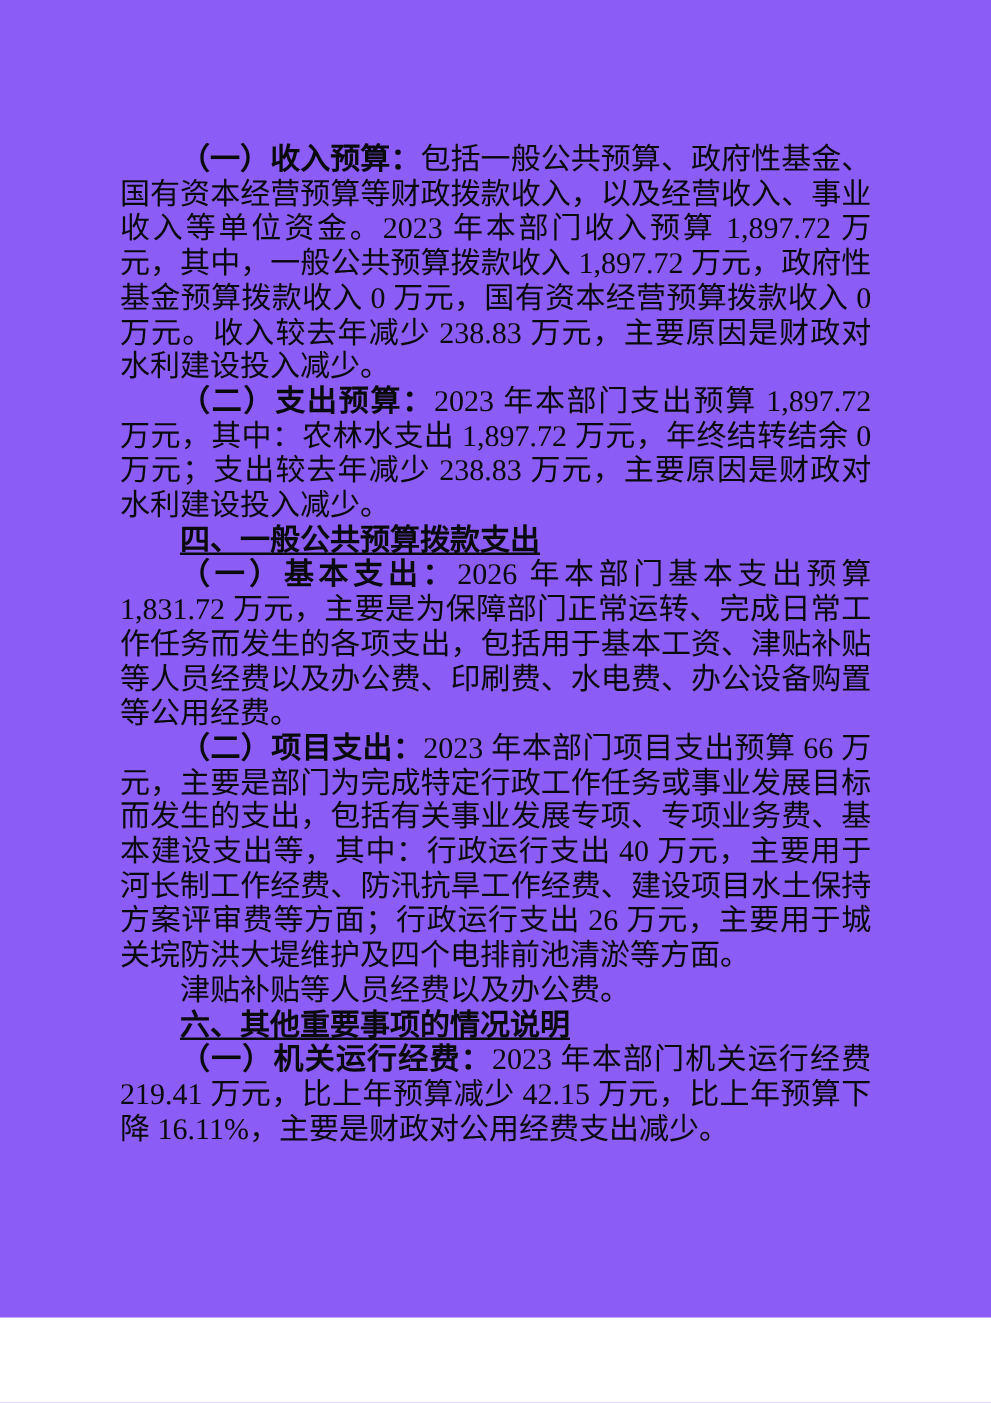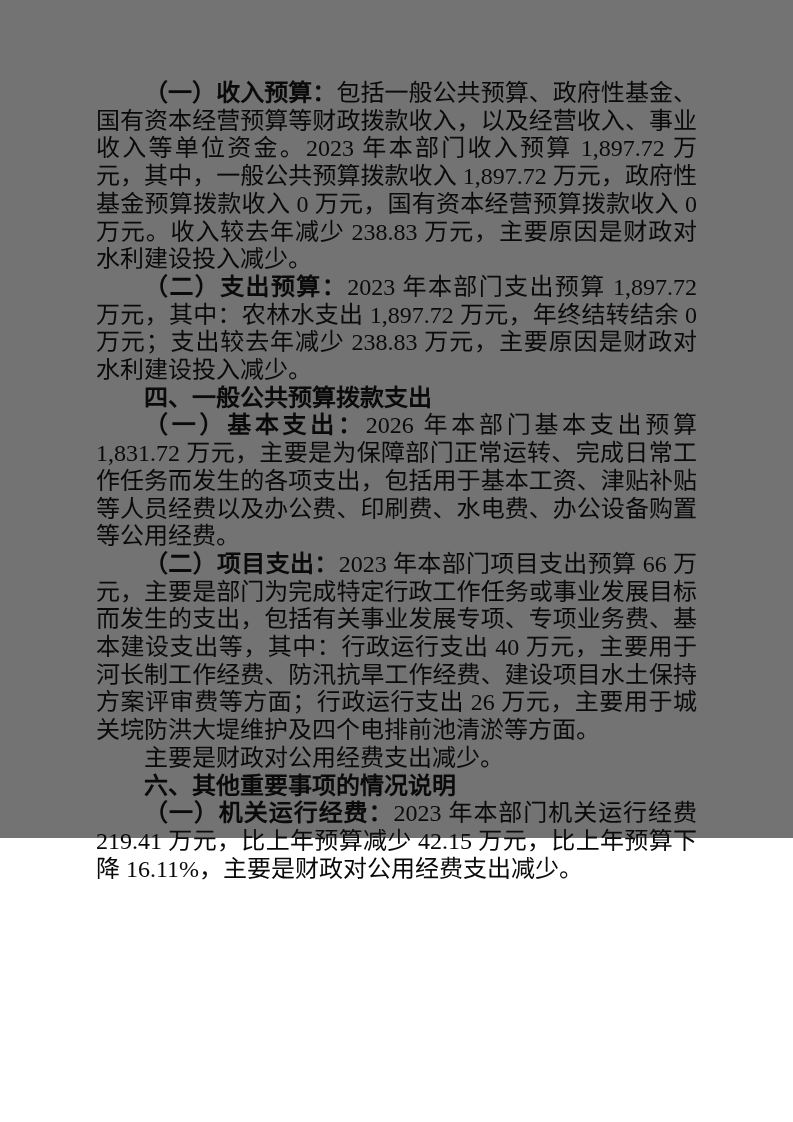--- a/index.html
+++ b/index.html
@@ -8,40 +8,41 @@
     background: #ffffff;
   }
   body {
     width: 793px;
     height: 1122px;
     overflow: hidden;
   }
   .page {
     box-sizing: border-box;
     width: 793px;
-    height: 838px;
-    padding: 80px 96px 20px 96px;
-    background: #737373;
+    height: 1054px;
+    padding: 115px 96px 20px 96px;
+    background: #8b5cf6;
     font-family: "Liberation Serif", "DejaVu Serif", serif;
     color: #0a0a0a;
   }
   .para, .heading {
     margin: 0;
     font-size: 24px;
     line-height: 27.7px;
     text-indent: 2em;
     letter-spacing: 0;
   }
   .para {
     text-align: justify;
     text-justify: inter-character;
   }
   .heading {
     font-weight: 700;
     text-align: left;
+    text-decoration: underline;
   }
   .lead {
     font-weight: 700;
   }
 </style>
 </head>
 <body>
 
 <div class="page">
 
@@ -50,19 +51,19 @@
   <p class="para"><b class="lead">（二）支出预算：</b><span>2023 年本部门支出预算 1,897.72 万元，其中：农林水支出 1,897.72 万元，年终结转结余 0 万元；支出较去年减少 238.83 万元，主要原因是财政对水利建设投入减少。</span></p>
 
   <p class="heading"><span>四、一般公共预算拨款支出</span></p>
 
 
   <p class="para"><b class="lead">（一）基本支出：</b><span>2026 年本部门基本支出预算 1,831.72 万元，主要是为保障部门正常运转、完成日常工作任务而发生的各项支出，包括用于基本工资、津贴补贴等人员经费以及办公费、印刷费、水电费、办公设备购置等公用经费。</span></p>
 
   <p class="para"><b class="lead">（二）项目支出：</b><span>2023 年本部门项目支出预算 66 万元，主要是部门为完成特定行政工作任务或事业发展目标而发生的支出，包括有关事业发展专项、专项业务费、基本建设支出等，其中：行政运行支出 40 万元，主要用于河长制工作经费、防汛抗旱工作经费、建设项目水土保持方案评审费等方面；行政运行支出 26 万元，主要用于城关垸防洪大堤维护及四个电排前池清淤等方面。</span></p>
 
 
-  <p class="para"><span>主要是财政对公用经费支出减少。</span></p>
+  <p class="para"><span>津贴补贴等人员经费以及办公费。</span></p>
 
   <p class="heading"><span>六、其他重要事项的情况说明</span></p>
 
   <p class="para"><b class="lead">（一）机关运行经费：</b><span>2023 年本部门机关运行经费 219.41 万元，比上年预算减少 42.15 万元，比上年预算下降 16.11%，主要是财政对公用经费支出减少。</span></p>
 
 </div>
 
 </body></html>

